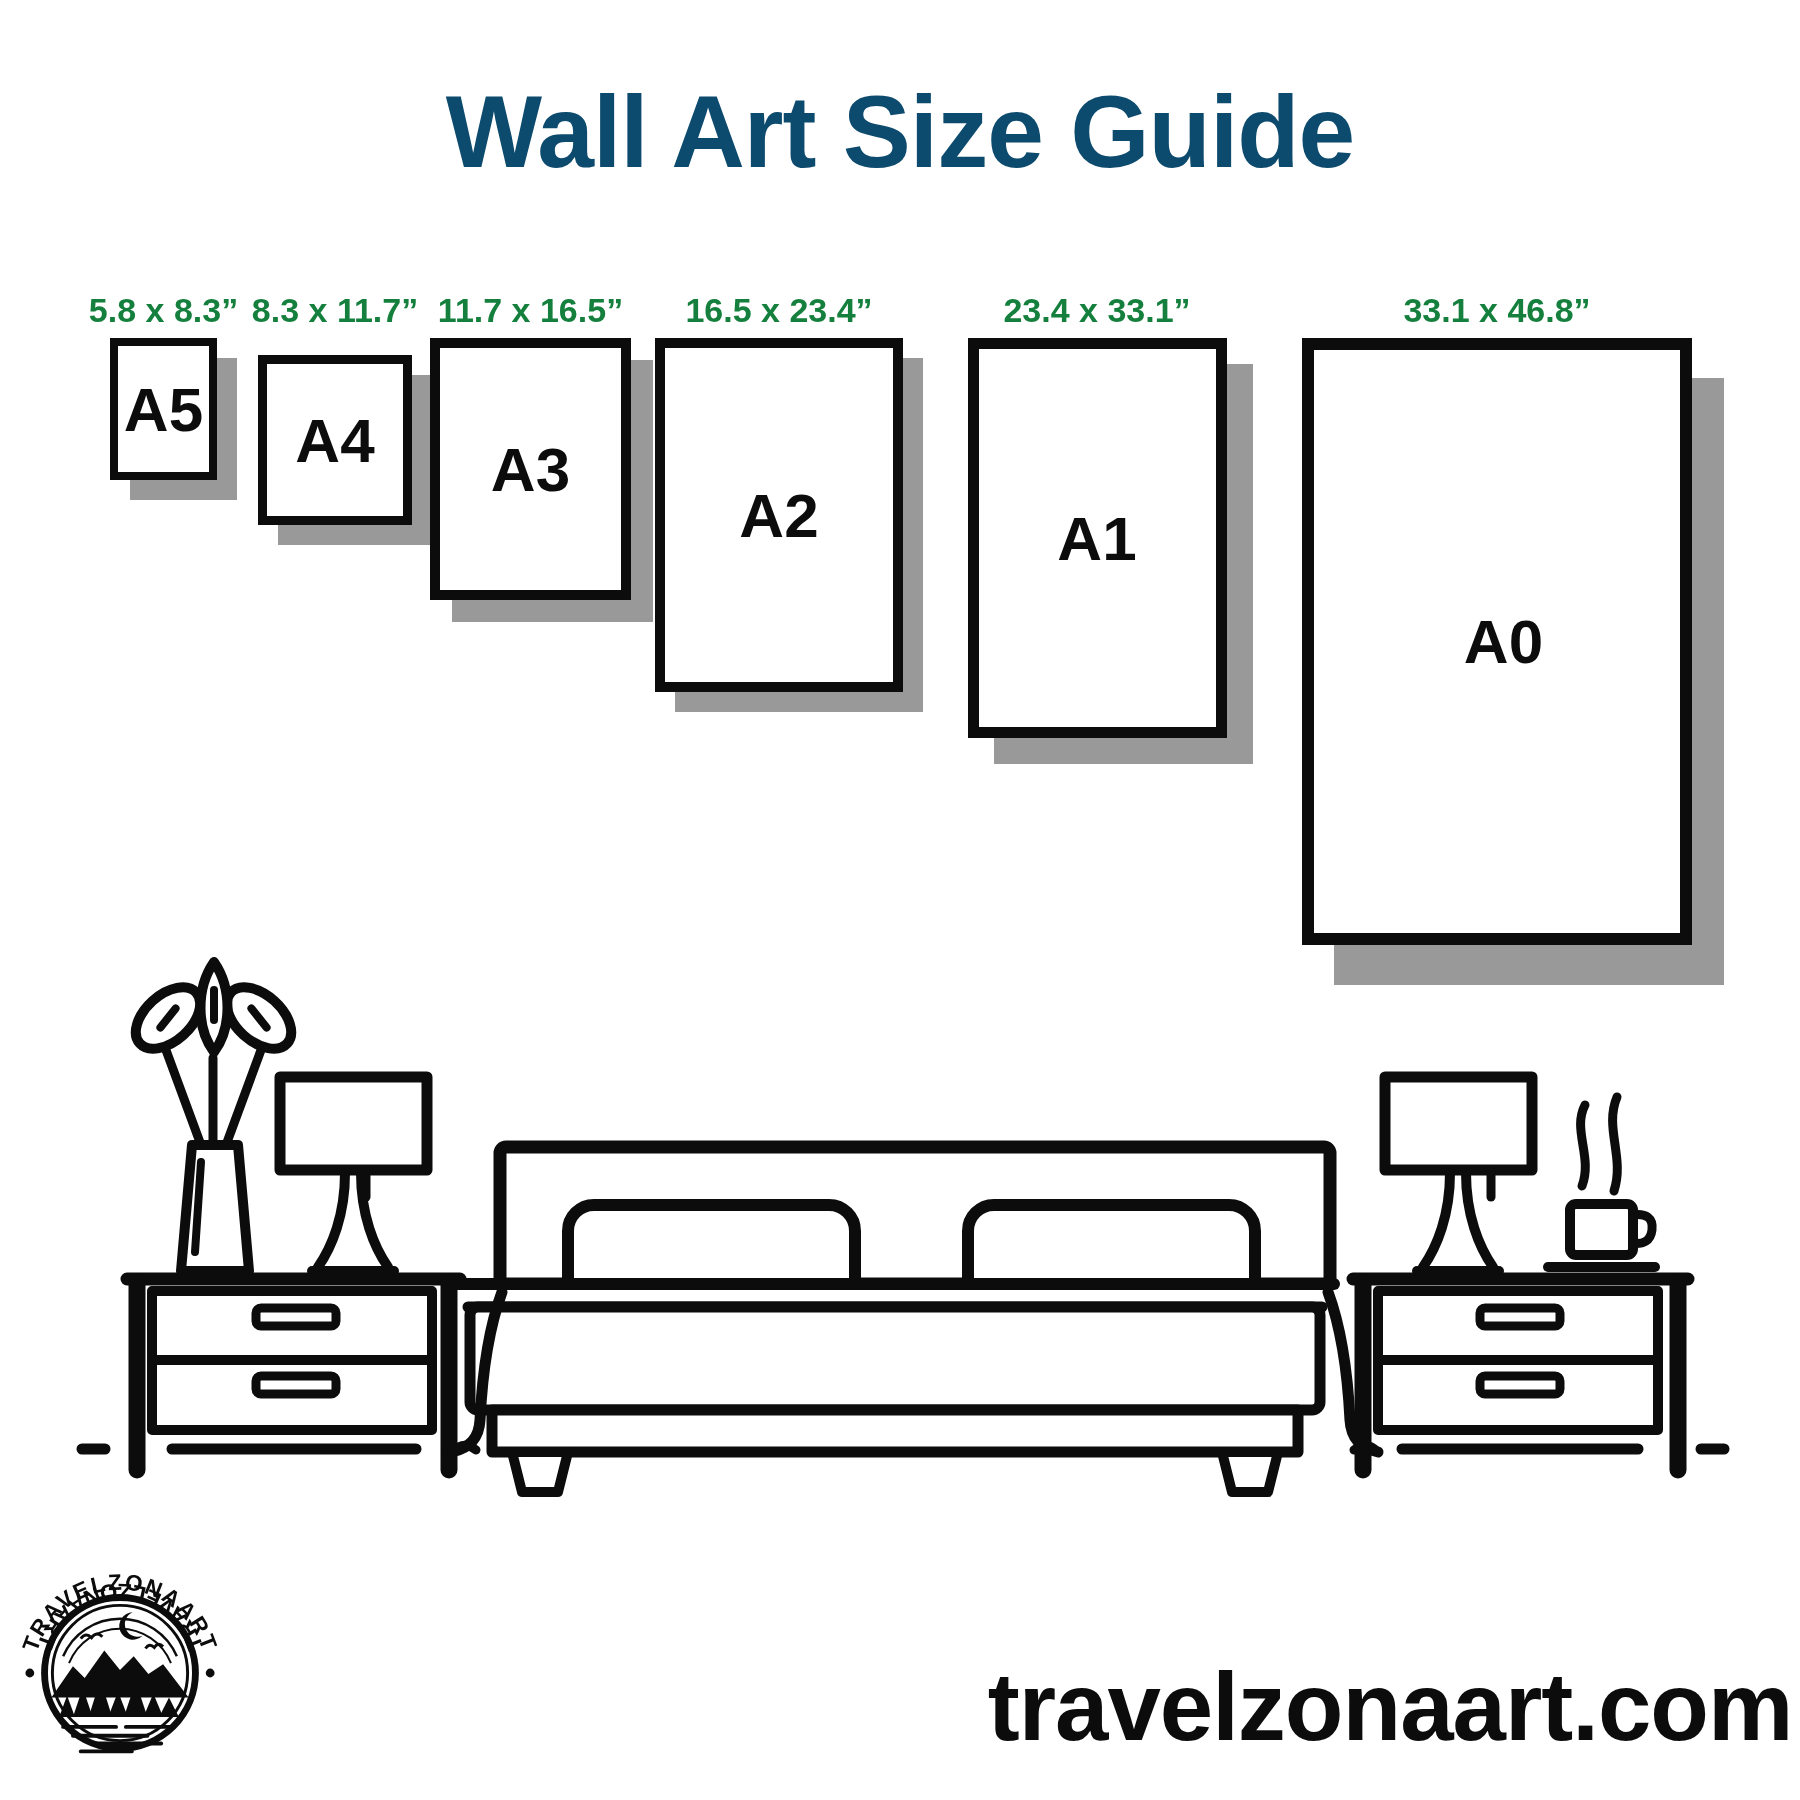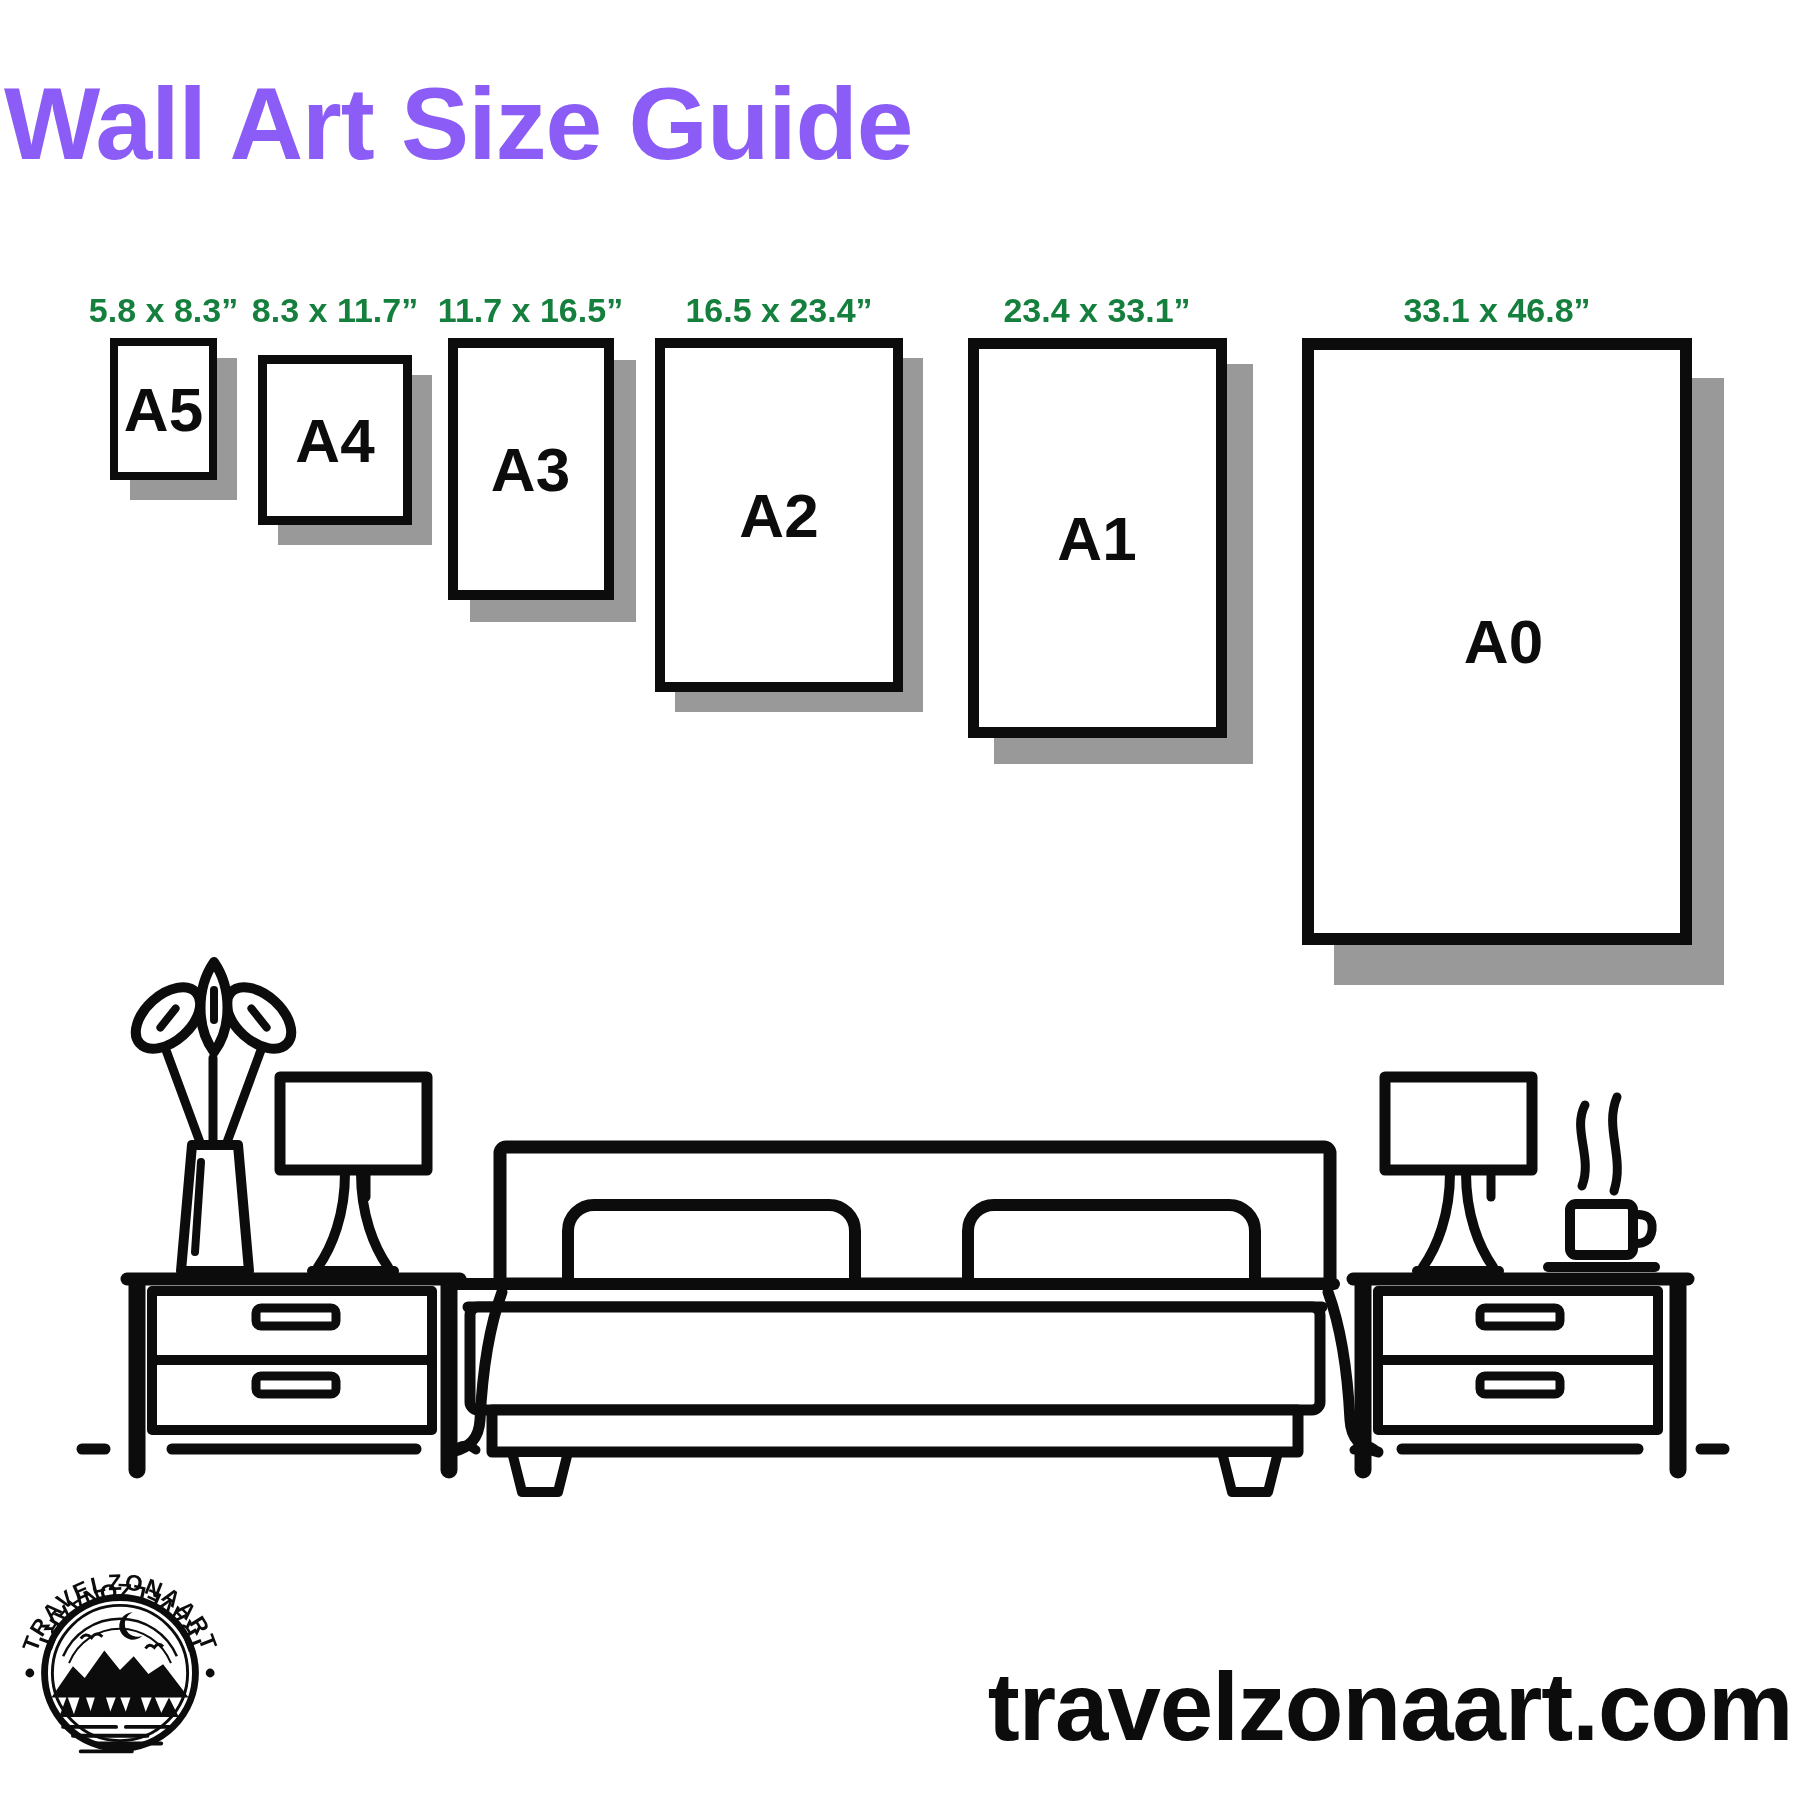--- a/index.html
+++ b/index.html
@@ -1,31 +1,31 @@
 <!DOCTYPE html>
 <html><head>
 <meta charset="utf-8">
 <style>
   html,body{margin:0;padding:0;background:#fff;}
   .page{position:relative;width:1800px;height:1800px;background:#ffffff;overflow:hidden;
         font-family:"Liberation Sans","DejaVu Sans",sans-serif;color:#0c0c0c;}
 
-  .title{position:absolute;top:62px;left:0;right:0;margin:4px;text-align:left;
-         font-size:102px;font-weight:800;letter-spacing:-1px;color:#8b5cf6;}
+  .title{position:absolute;top:62px;left:0;right:0;margin:12px;text-align:center;
+         font-size:102px;font-weight:800;letter-spacing:-1px;color:#0c4a6e;}
 
   
   .frame-wrap{position:absolute;top:290px;display:flex;flex-direction:column;align-items:center;}
   .dims{font-size:34px;font-weight:700;height:48px;line-height:40px;white-space:nowrap;color:#15803d;}
   .frame{box-sizing:border-box;background:#fff;border:10px solid #0c0c0c;
          display:flex;align-items:center;justify-content:center;}
   .letter{font-size:62px;font-weight:700;color:#0c0c0c;}
 
   .f-a5{left:0px;width:327px;}   .f-a5 .frame{width:107px;height:142px;border-width:8px;box-shadow:20px 20px 0 0 #999;}
   .f-a4{left:148px;width:374px;} .f-a4 .frame{width:154px;height:170px;border-width:9px;box-shadow:20px 20px 0 0 #999;margin-top:17px;}
-  .f-a3{left:330px;width:401px;} .f-a3 .frame{width:166px;height:262px;border-width:10px;box-shadow:22px 22px 0 0 #999;}
+  .f-a3{left:330px;width:401px;} .f-a3 .frame{width:201px;height:262px;border-width:10px;box-shadow:22px 22px 0 0 #999;}
   .f-a2{left:545px;width:468px;} .f-a2 .frame{width:248px;height:354px;border-width:10px;box-shadow:20px 20px 0 0 #999;}
   .f-a1{left:837px;width:520px;} .f-a1 .frame{width:259px;height:400px;border-width:11px;box-shadow:26px 26px 0 0 #999;}
   .f-a0{left:1192px;width:610px;}.f-a0 .frame{width:390px;height:607px;border-width:12px;box-shadow:32px 40px 0 0 #999;padding-left:13px;}
 
   
   .scene{position:absolute;left:50px;top:935px;width:1700px;height:580px;}
 
   
   .logo{position:absolute;left:22px;top:1550px;width:196px;height:246px;}
 

